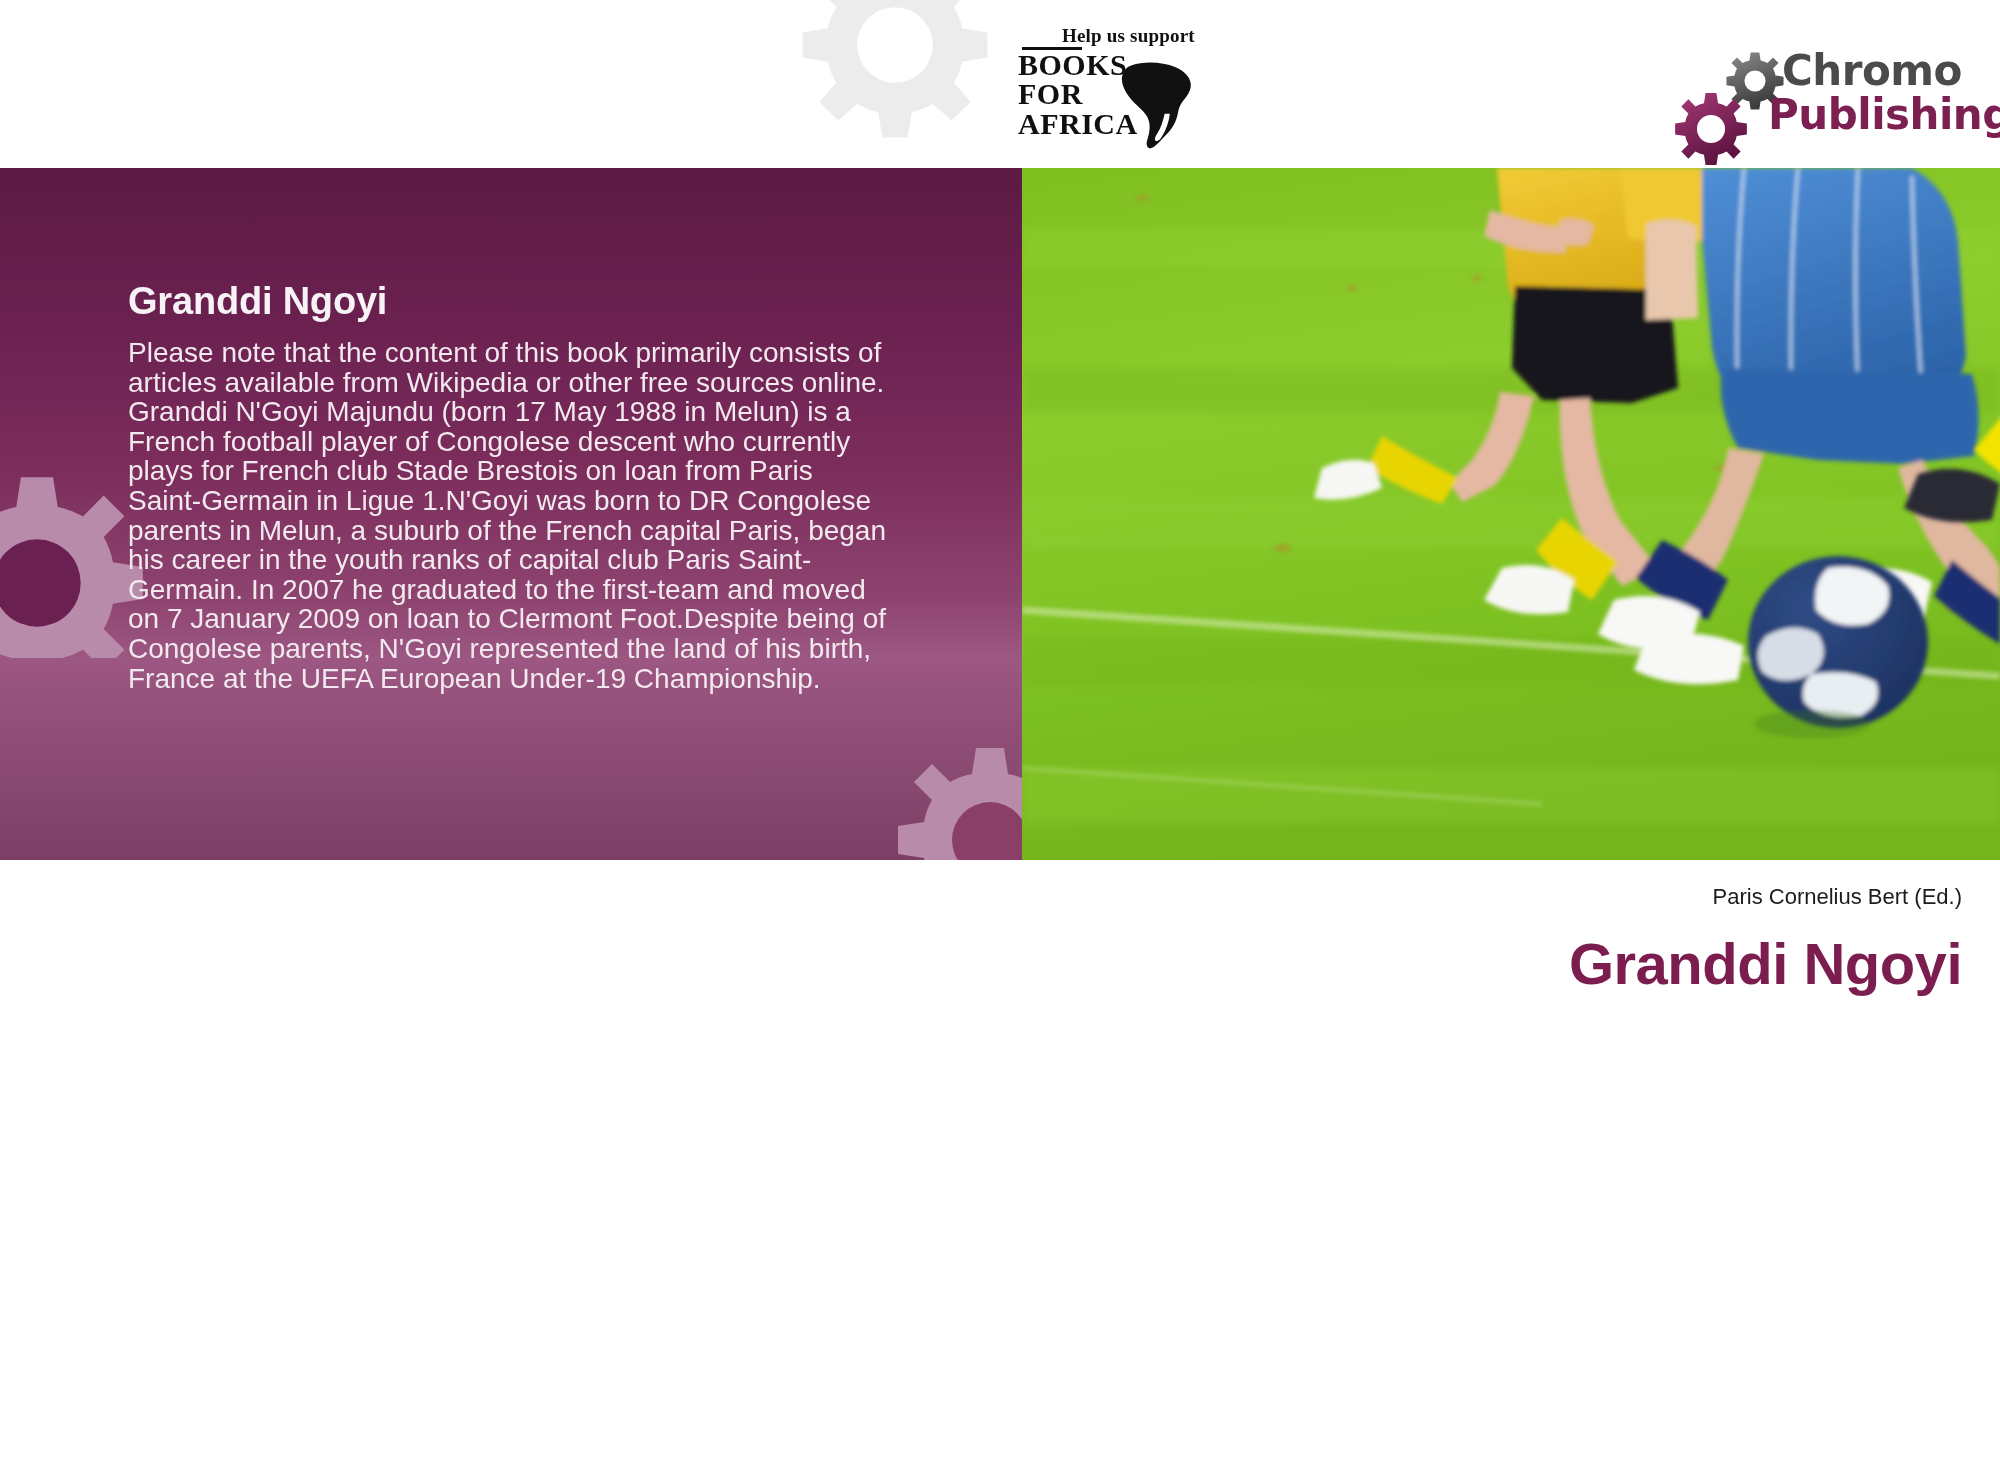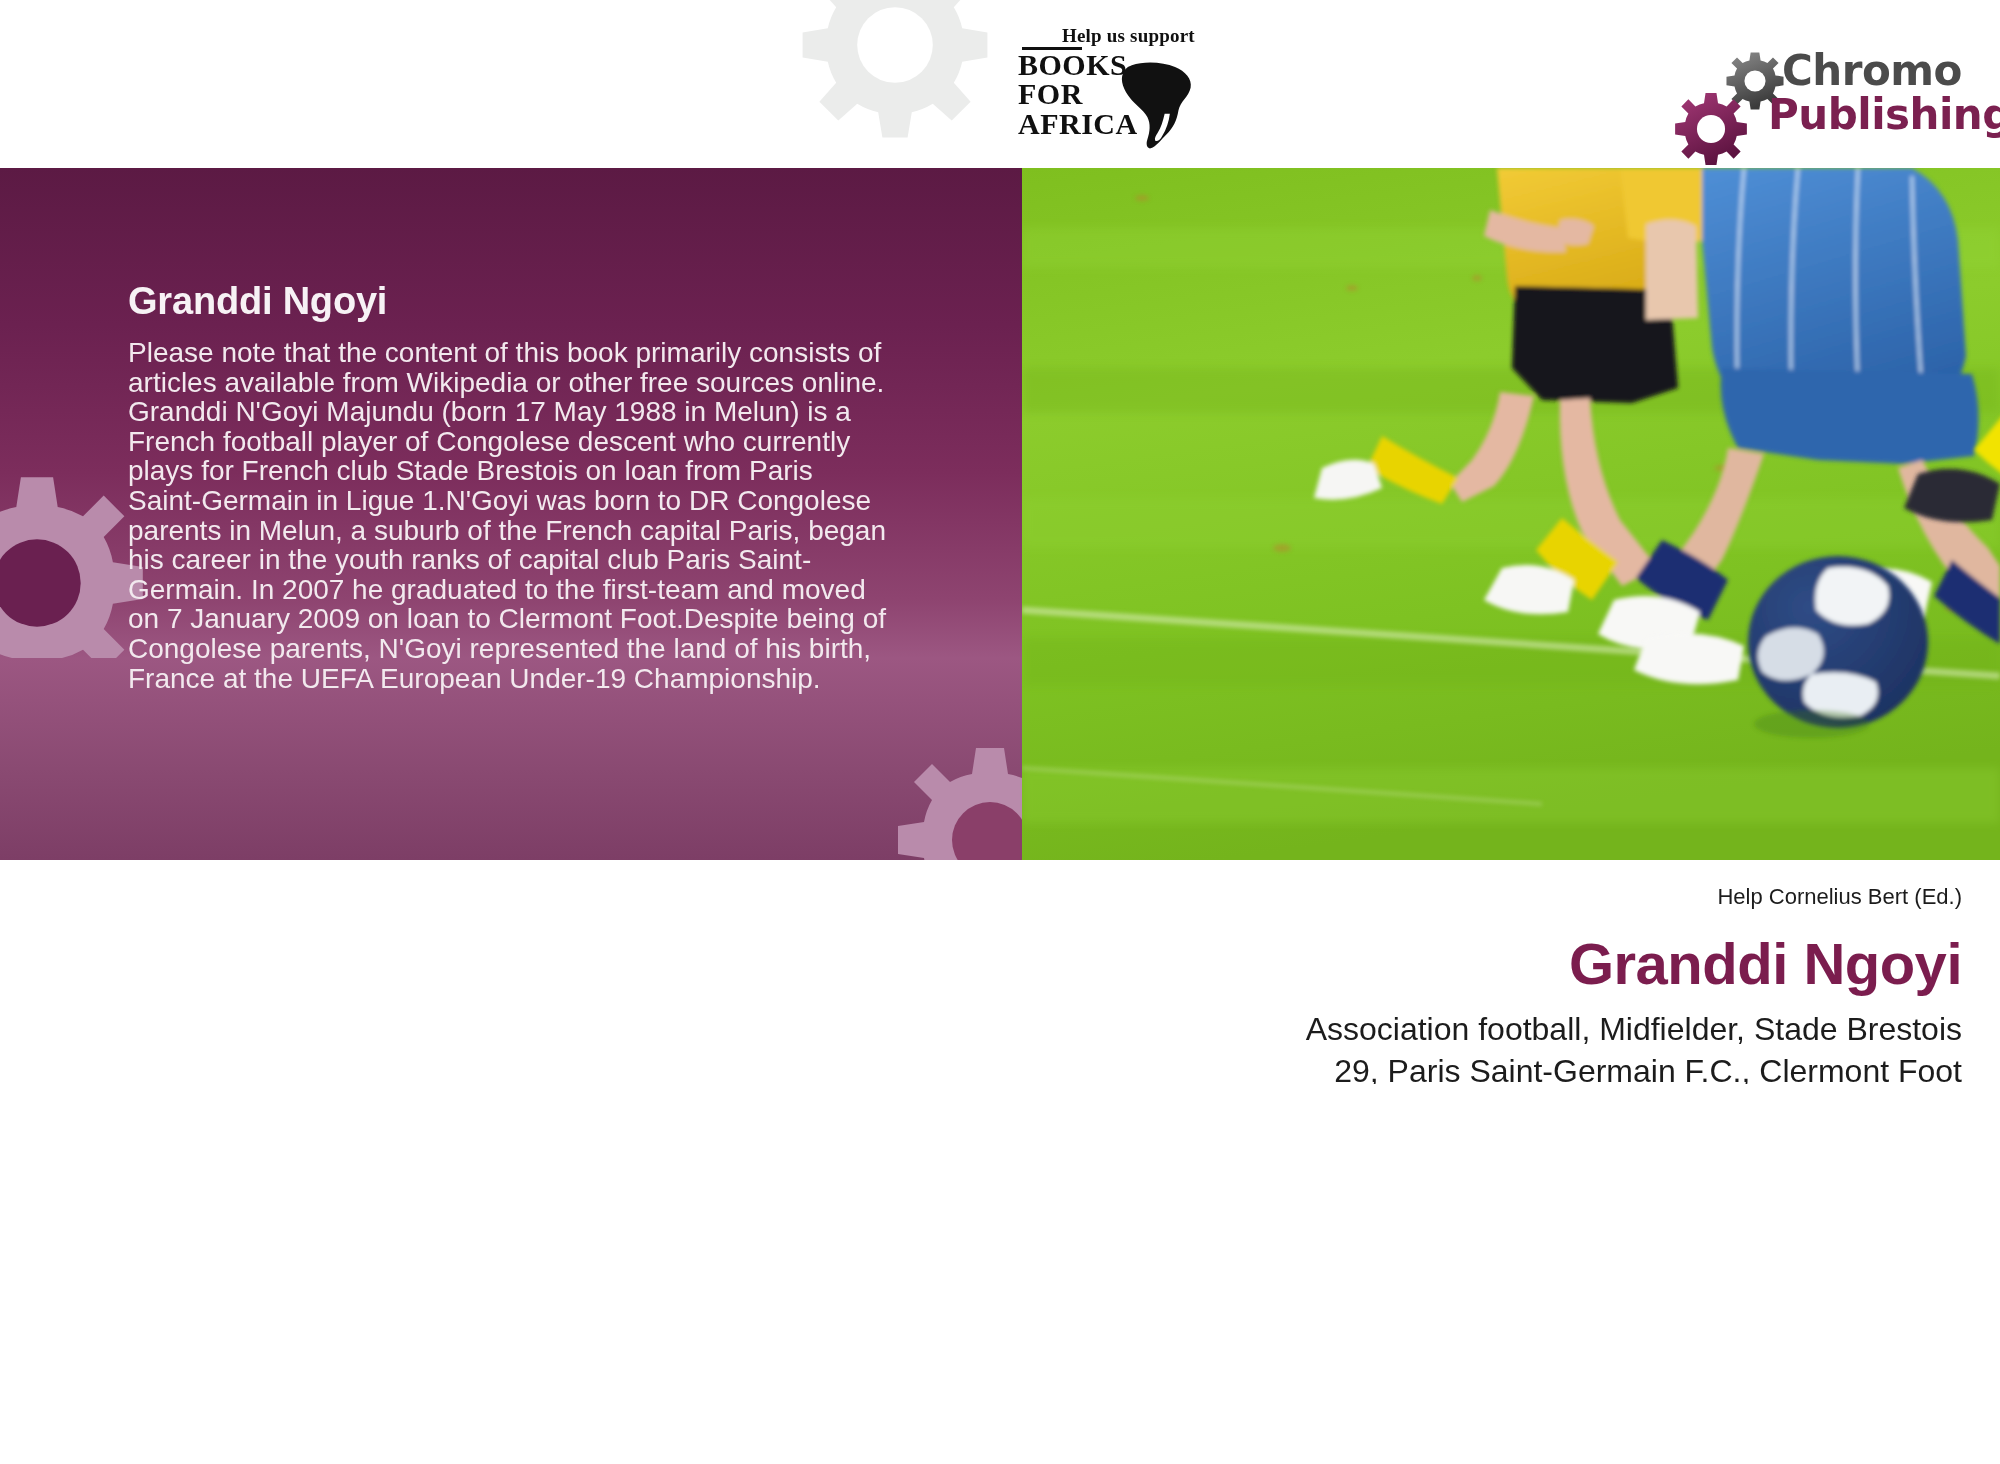--- a/index.html
+++ b/index.html
@@ -455,24 +455,22 @@
       <g filter="url(#blurSoft)">
         <ellipse cx="816" cy="474" rx="90" ry="86" fill="url(#ballG)"></ellipse>
         <path d="M806 400 Q846 394 866 418 Q872 444 846 456 Q812 462 794 442 Q790 414 806 400 Z" fill="#f2f4f6"></path>
         <path d="M744 468 Q772 452 796 466 Q810 488 790 506 Q760 520 740 504 Q730 484 744 468 Z" fill="#d6dde6"></path>
         <path d="M790 506 Q828 500 854 514 Q862 536 838 548 Q800 554 782 534 Q778 516 790 506 Z" fill="#e9eef3"></path>
         <ellipse cx="790" cy="556" rx="58" ry="14" fill="#3d7a14" opacity="0.32"></ellipse>
       </g>
     </svg>
   </div>
 
-  <div class="editor-line">Help Cornelius Bert (Ed.)</div>
+  <div class="editor-line">Paris Cornelius Bert (Ed.)</div>
   <div class="front-title">Granddi Ngoyi</div>
-  <div class="front-subtitle">Association football, Midfielder, Stade Brestois
-29, Paris Saint-Germain F.C., Clermont Foot</div>
 
   <div class="barcode-box">
     <svg width="238" height="150" viewBox="0 0 238 150" aria-hidden="true">
       <rect x="0" y="0" width="238" height="150" fill="#ffffff"></rect>
       <g fill="#0a0a0a">
         <rect x="6" y="4" width="3" height="142"></rect>
         <rect x="13" y="4" width="6" height="142"></rect>
         <rect x="23" y="4" width="3" height="142"></rect>
         <rect x="30" y="4" width="7" height="142"></rect>
         <rect x="45" y="4" width="3" height="142"></rect>

